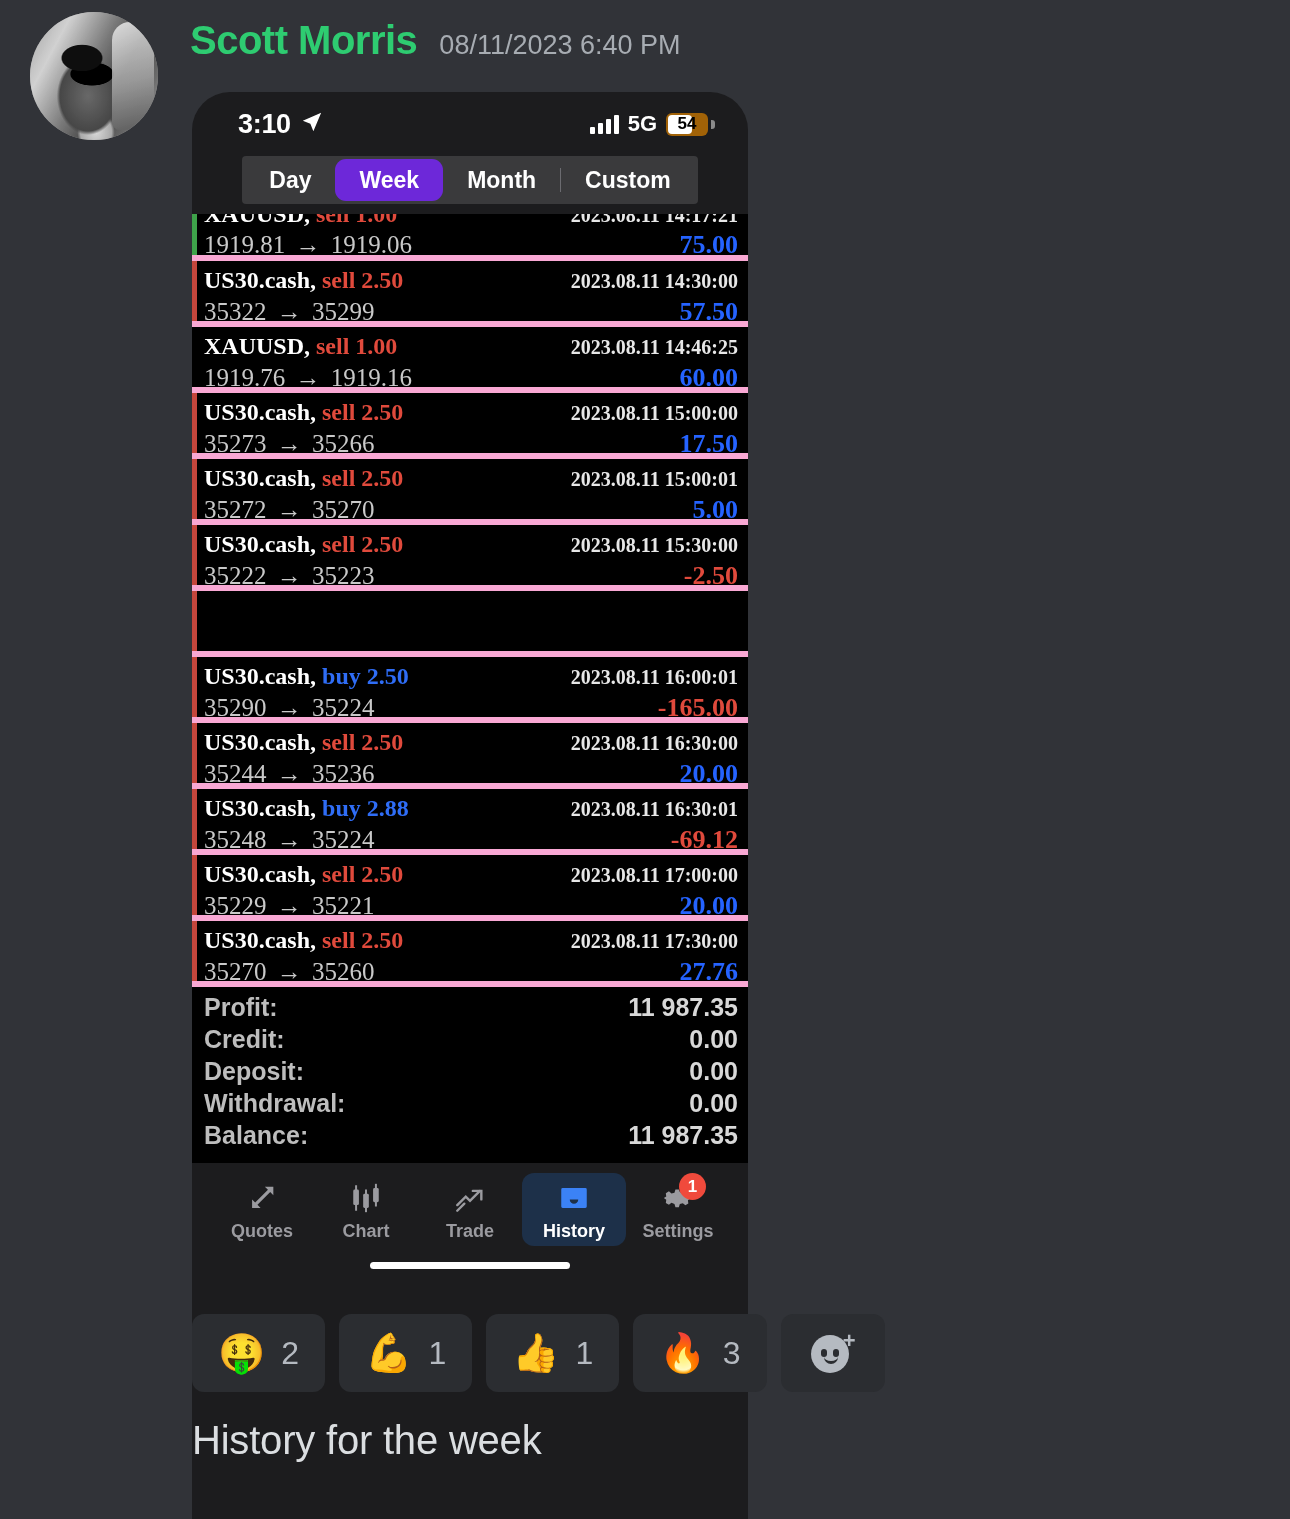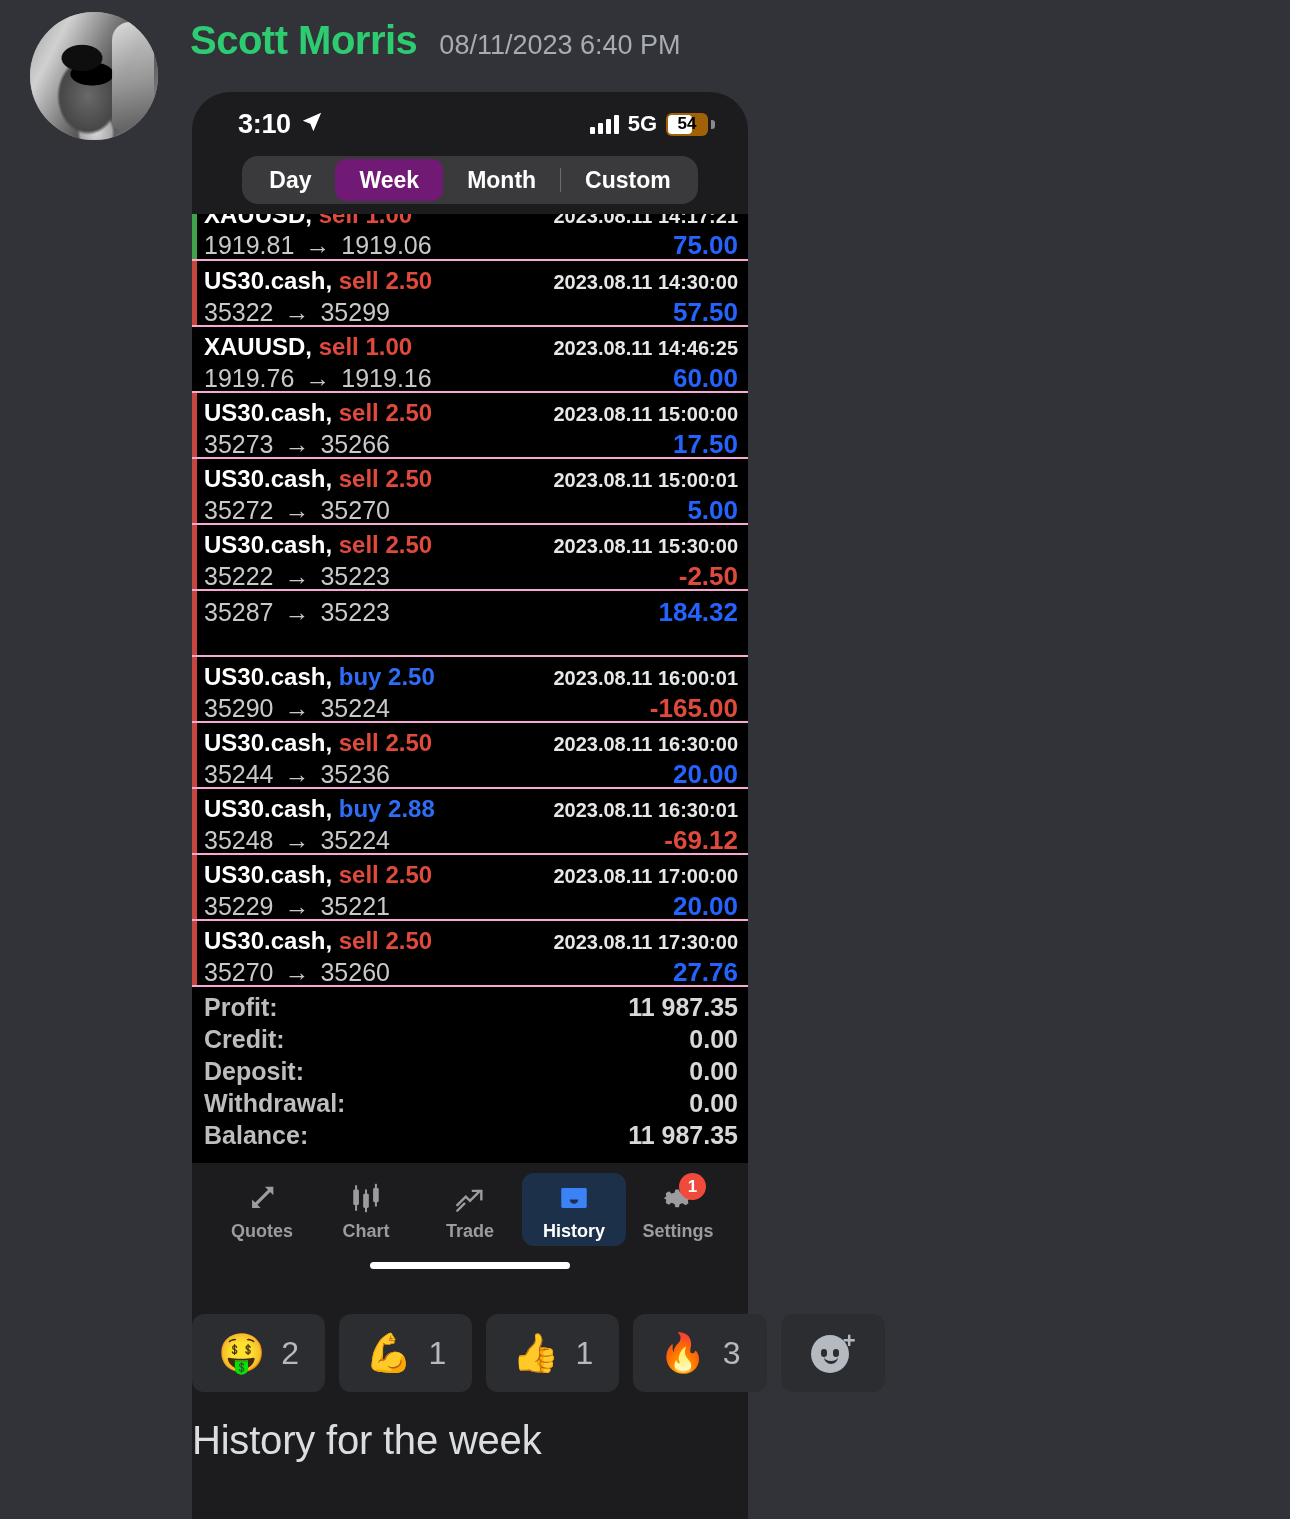--- a/index.html
+++ b/index.html
@@ -75,38 +75,38 @@
     content:""; position:absolute; right:-7px; top:7px; width:4px; height:9px;
     border-radius: 0 3px 3px 0; background: #8a8a8a;
   }
   .batt-fill{ position:absolute; left:2px; top:2px; bottom:2px; width:24px; background:#fff; border-radius:4px;}
   .batt-txt{ position:relative; z-index:2;}
 
   
   .segwrap { display: flex; justify-content: center; padding: 6px 0 10px; }
   .segment {
     display: flex; align-items: center;
-    background: #3a3a3c; border-radius: 16px; padding: 3px;
+    background: #3a3a3c; border-radius: 4px; padding: 3px;
     height: 48px;
   }
   .seg-item {
     position: relative;
     padding: 0 24px; height: 42px; line-height: 42px;
     color: #fff; font-size: 23px; font-weight: 700; border-radius: 11px;
     white-space: nowrap;
   }
-  .seg-item.active { background: #701a75; }
+  .seg-item.active { background: #6d28d9; }
   .seg-sep { width: 1px; height: 24px; background: #6b6b70; }
 
   
   .hist { position: relative; background: #000; }
   .row {
     position: relative; background: #000;
-    border-bottom: 2px solid #f9a8d4;
-    padding: 6px 10px 26px 12px; height: 66px;
+    border-bottom: 6px solid #f9a8d4;
+    padding: 6px 10px 26px 12px; height: 66px; font-family: Liberation Serif, serif;
   }
   .row .bar {
     position: absolute; left: 0; top: 0; bottom: 0; width: 5px;
   }
   .row.green .bar { background: #3ea34a; }
   .row.red .bar { background: #c4463c; }
   .row.none .bar { background: transparent; }
   .row-top, .row-bot { display: flex; justify-content: space-between; align-items: baseline; }
   .row-top { height: 30px; }
   .sym { font-size: 24px; font-weight: 700; color: #fff; white-space: nowrap; }
@@ -293,24 +293,20 @@
             <span class="sym">US30.cash, <span class="side-sell">sell 2.50</span></span>
             <span class="time">2023.08.11 15:30:00</span>
           </div>
           <div class="row-bot">
             <span class="prices">35222 <span class="arrow">→</span> 35223</span>
             <span class="pl neg">-2.50</span>
           </div>
         </div>
         <div class="row red">
           <span class="bar"></span>
-          <div class="row-bot">
-            <span class="prices">35287 <span class="arrow">→</span> 35223</span>
-            <span class="pl pos">184.32</span>
-          </div>
         </div>
         <div class="row red">
           <span class="bar"></span>
           <div class="row-top">
             <span class="sym">US30.cash, <span class="side-buy">buy 2.50</span></span>
             <span class="time">2023.08.11 16:00:01</span>
           </div>
           <div class="row-bot">
             <span class="prices">35290 <span class="arrow">→</span> 35224</span>
             <span class="pl neg">-165.00</span>

